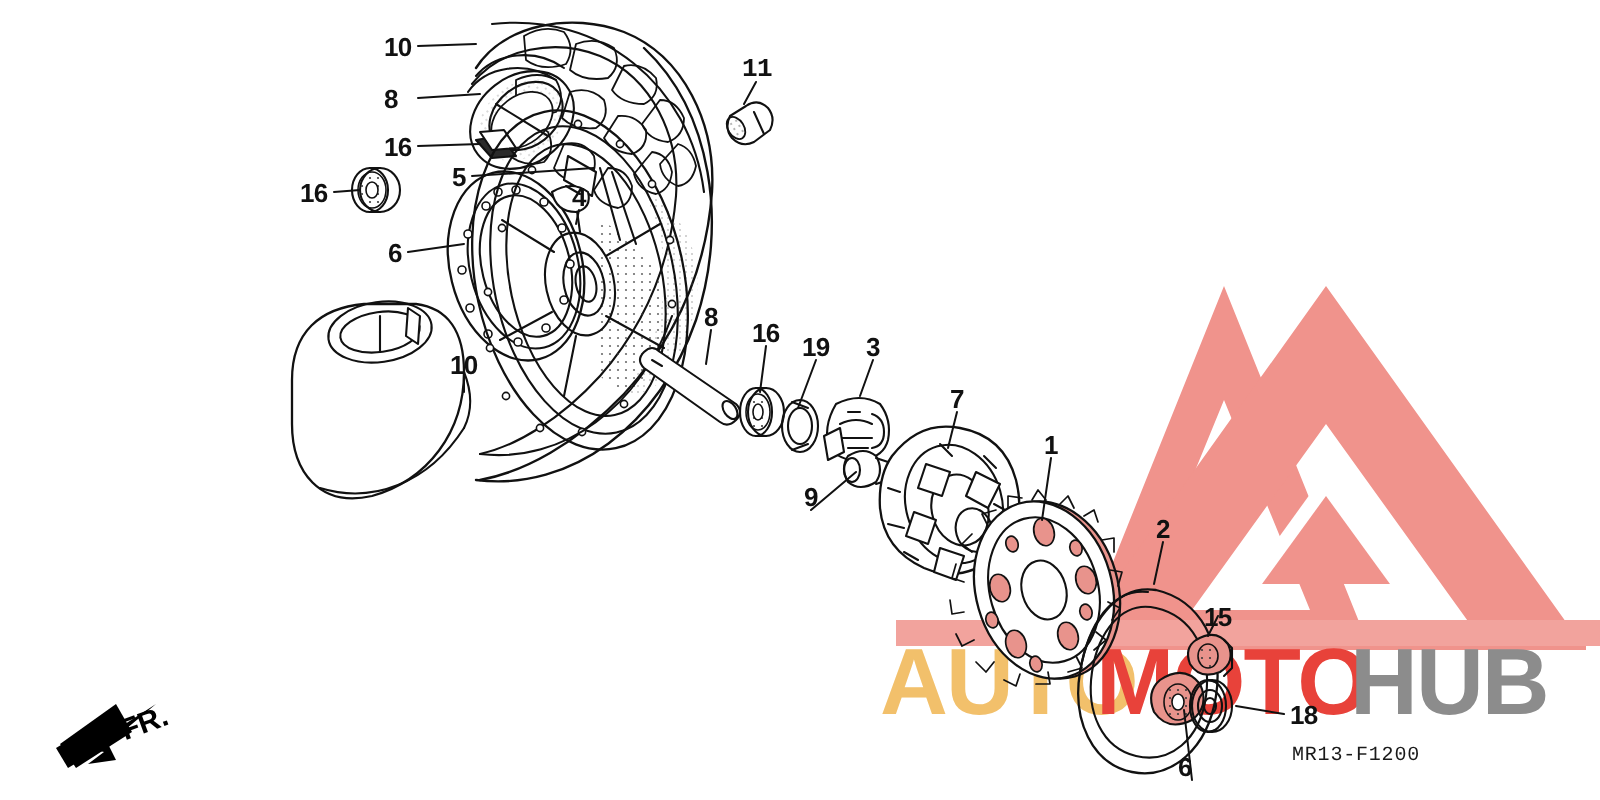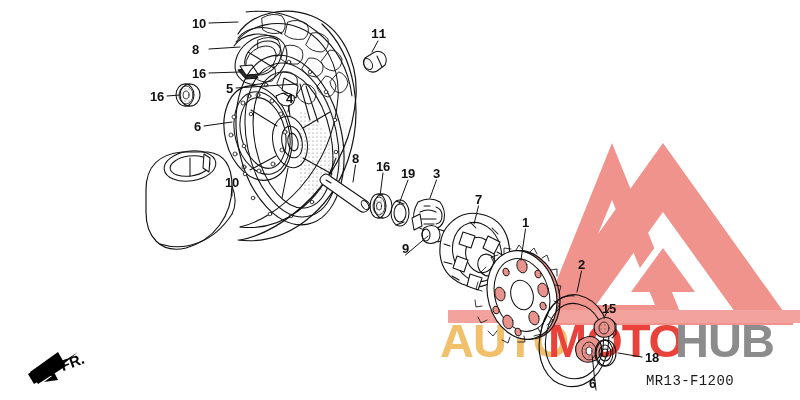--- a/index.html
+++ b/index.html
@@ -4,21 +4,21 @@
 <style>
   html,body{margin:0;padding:0;background:#fff;}
   body{width:800px;height:400px;overflow:hidden;font-family:"Liberation Sans",sans-serif;}
   #stage{position:relative;width:800px;height:400px;background:#ffffff;overflow:hidden;}
   #artwork,#watermark,#labels{position:absolute;inset:0;width:800px;height:400px;}
   #artwork{z-index:2;}
   #watermark{z-index:1;}
   #labels{z-index:3;}
   .cal{position:absolute;font-family:"Liberation Sans",sans-serif;font-weight:bold;
        font-size:13px;color:#111;line-height:1;letter-spacing:-0.3px;white-space:nowrap;}
-  .code{position:absolute;font-family:"Liberation Mono",monospace;font-size:14px;
+  .code{position:absolute;font-family:"Liberation Mono",monospace;font-size:10px;
         color:#1a1a1a;letter-spacing:0.4px;white-space:nowrap;}
   .frtxt{position:absolute;font-family:"Liberation Sans",sans-serif;font-weight:bold;
          font-size:15px;color:#000;transform:rotate(-20deg);transform-origin:left top;}
   .wmword{font-family:"Liberation Sans",sans-serif;font-weight:bold;font-size:47px;
           letter-spacing:-1px;}
 </style>
 </head>
 <body>
 
 <div id="stage">

